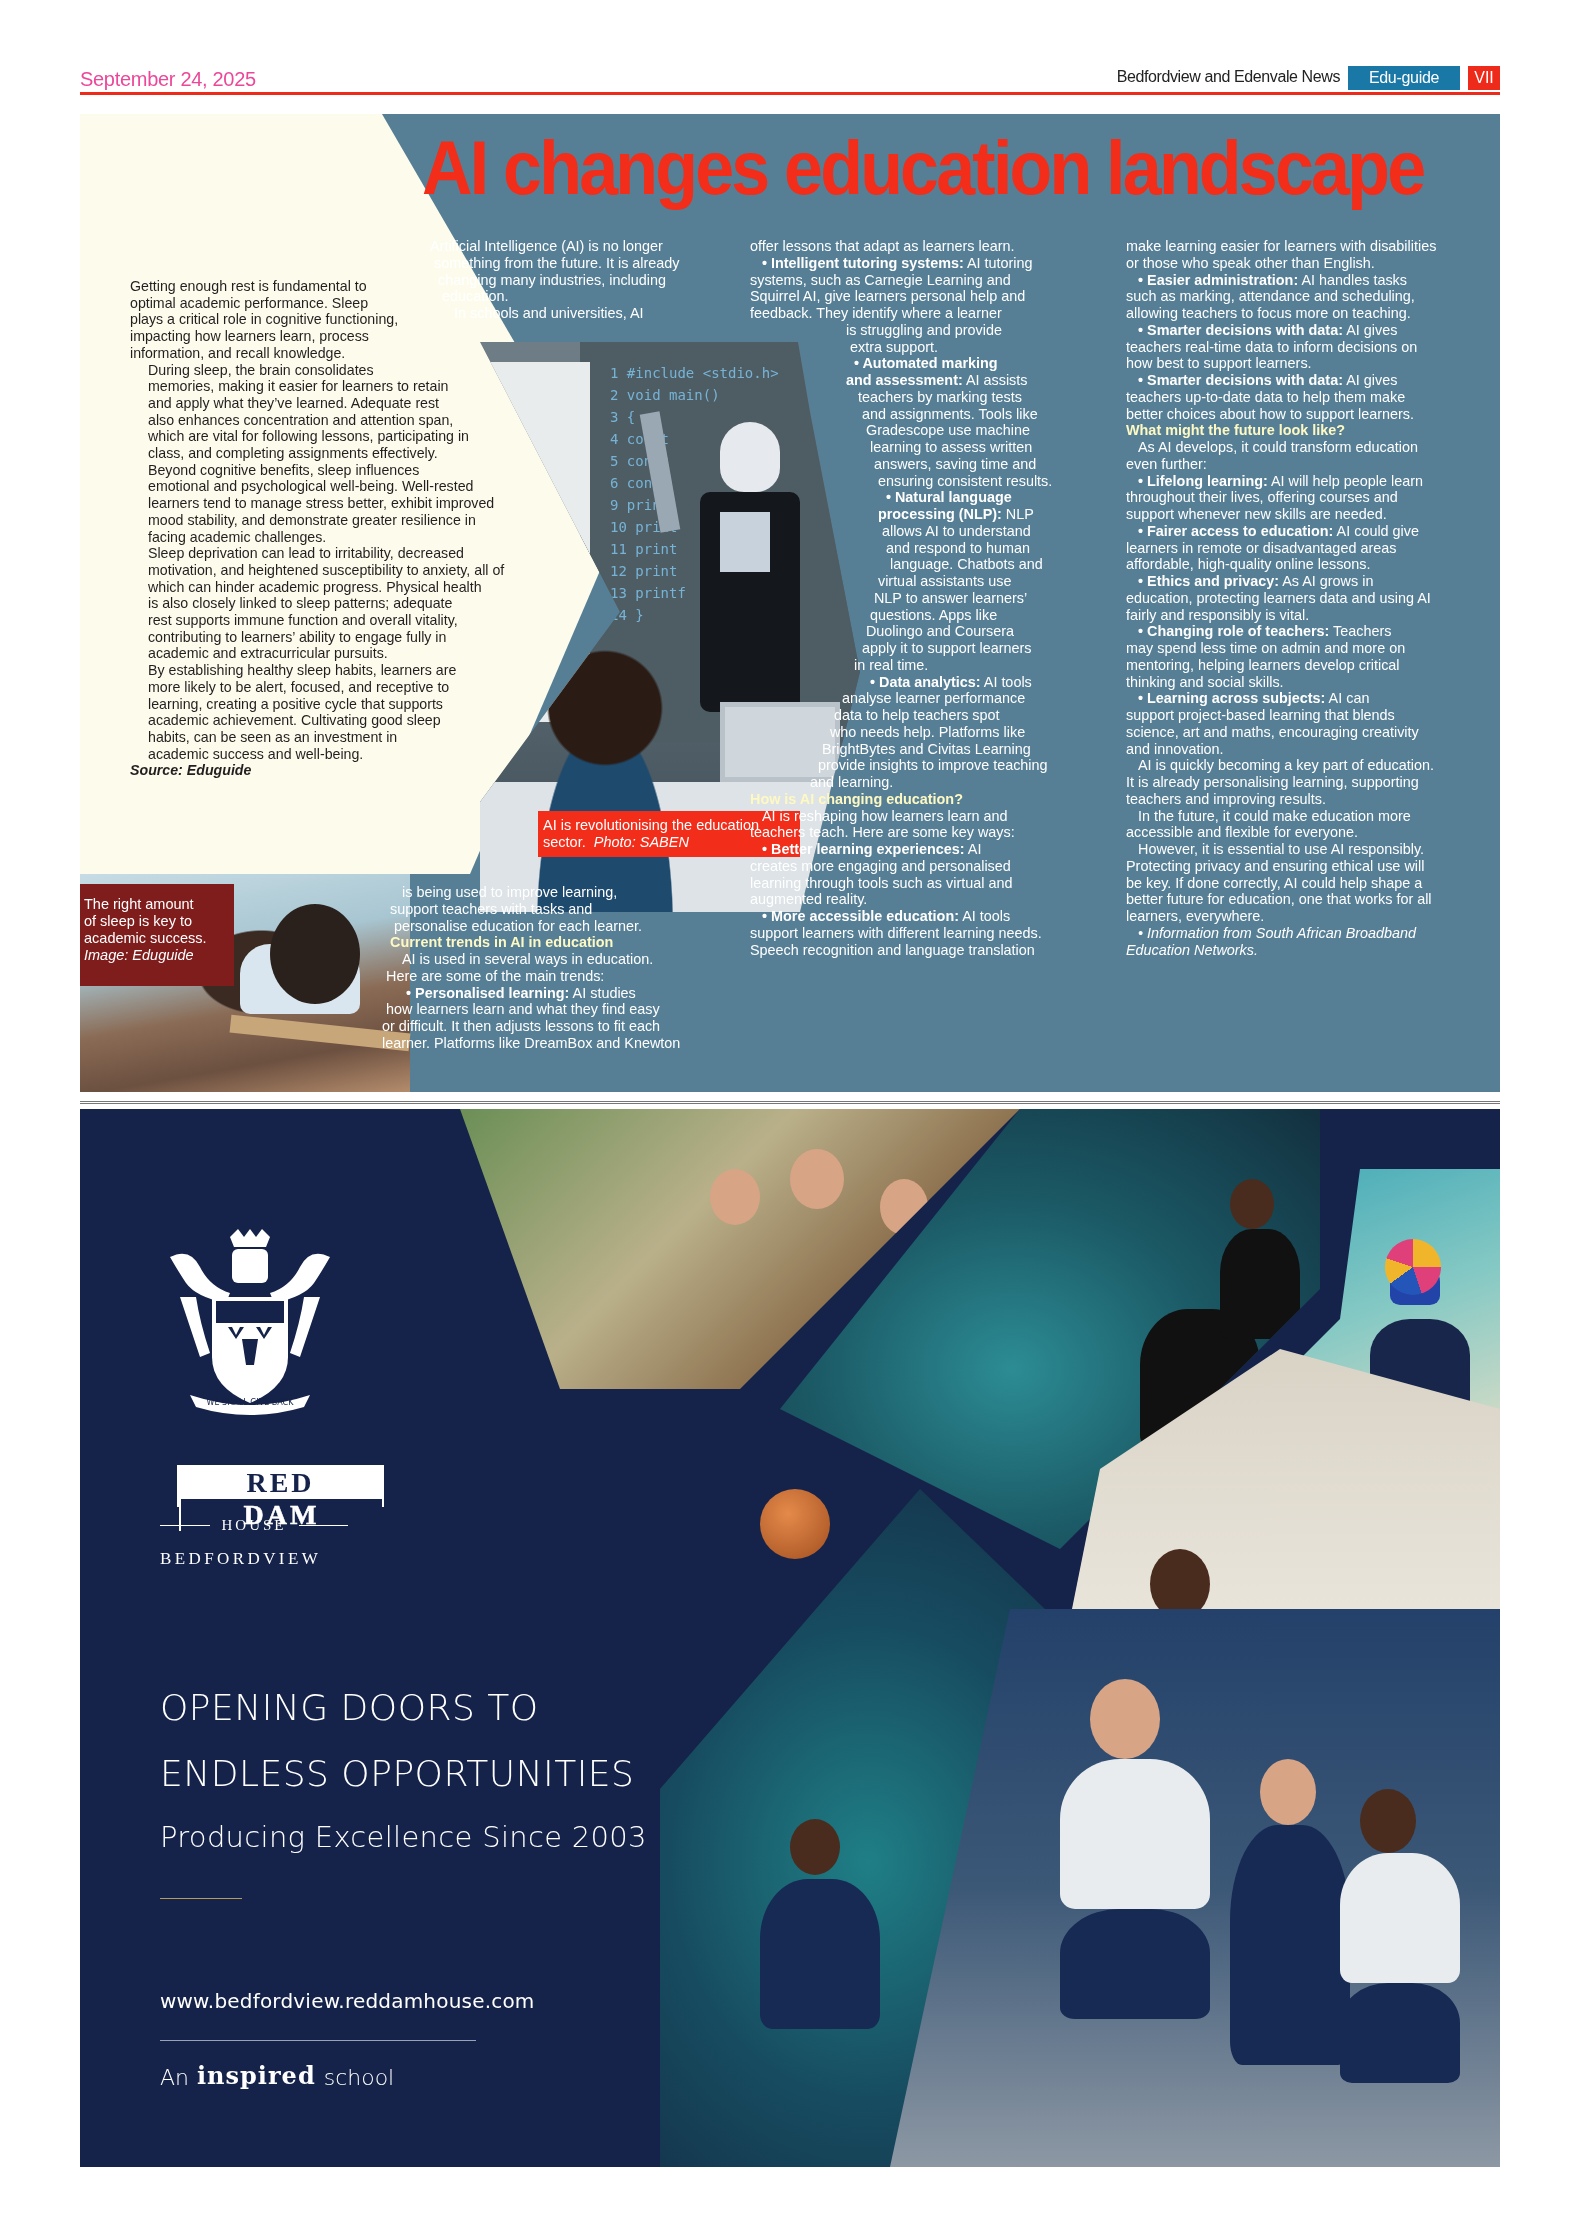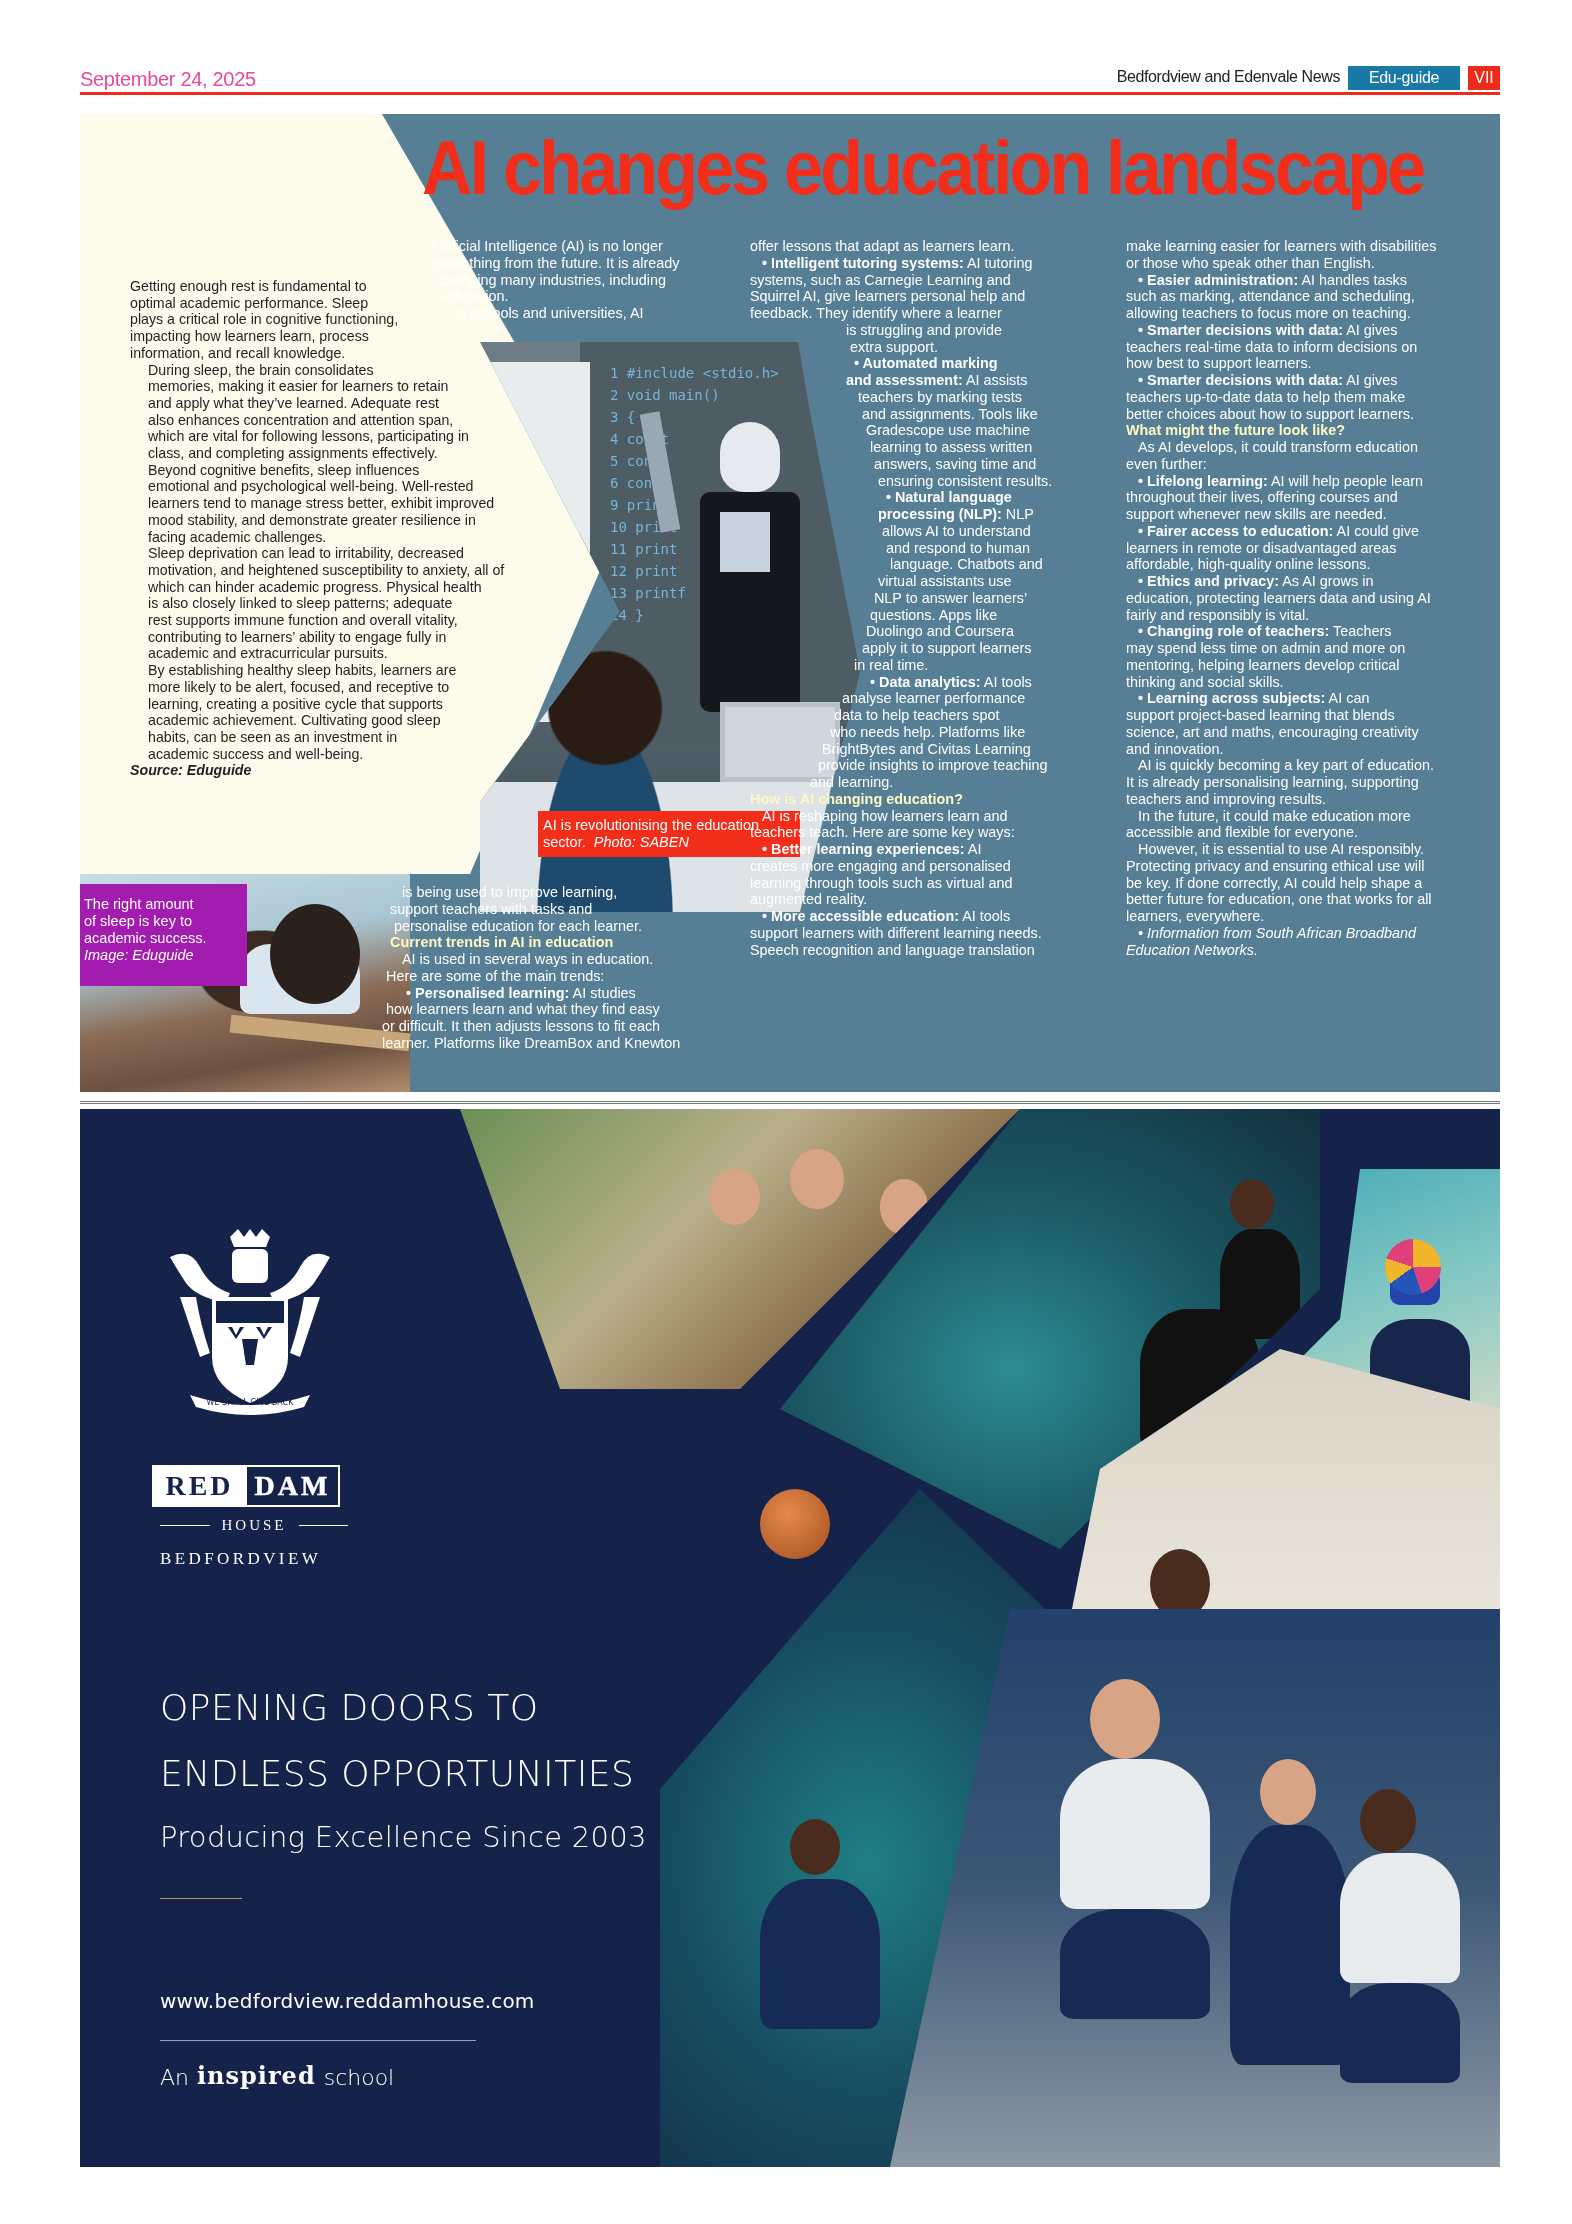--- a/index.html
+++ b/index.html
@@ -25,21 +25,21 @@
   .sleep-photo .arm { position: absolute; left: 160px; top: 70px; width: 120px; height: 70px; background: #d9e6ef; border-radius: 30px 30px 10px 10px; }
   .sleep-photo .head { position: absolute; left: 190px; top: 30px; width: 90px; height: 100px; background: #2b211c; border-radius: 50%; }
 
   .sleep-title { position: absolute; left: 14px; top: 14px; width: 320px; font-family: "Liberation Sans Narrow", "Liberation Sans", sans-serif; font-size: 50px; line-height: 56px; color: #231f20; font-weight: normal; letter-spacing: -1.5px; }
   .sleep-body { position: absolute; left: 14px; top: 164px; width: 470px; font-size: 14.2px; line-height: 16.7px; color: #231f20; }
   .sleep-body p { text-indent: 18px; }
   .sleep-body p.first { text-indent: 0; }
   .sleep-body .l { display: block; margin-left: 36px; }
   .sleep-body .source { font-weight: bold; font-style: italic; padding-left: 18px; }
 
-  .sleep-caption { position: absolute; left: 0; top: 770px; width: 167px; height: 102px; background: #a21caf; color: #fff; font-size: 14.5px; line-height: 17px; padding: 12px 4px 0 4px; }
+  .sleep-caption { position: absolute; left: 0; top: 770px; width: 154px; height: 102px; background: #7f1d1d; color: #fff; font-size: 14.5px; line-height: 17px; padding: 12px 4px 0 4px; }
   .sleep-caption i { font-style: italic; }
 
   .ai-headline { position: absolute; left: 342px; top: 12px; font-family: "Liberation Sans Narrow", "Liberation Sans", sans-serif; font-weight: bold; font-size: 76px; line-height: 84px; color: #f22d1a; letter-spacing: -3px; transform: scaleX(0.92); transform-origin: left top; white-space: nowrap; }
 
   .robot-photo { position: absolute; left: 400px; top: 228px; width: 380px; height: 570px;
     clip-path: polygon(0 0, 318px 0, 330px 70px, 380px 330px, 320px 570px, 0 570px, 0 460px, 140px 270px, 0 0); overflow: hidden;
     background: linear-gradient(180deg, #6e7d86 0%, #56656e 60%, #3d4a52 100%); }
   .robot-photo .board { position: absolute; left: 100px; top: 0; width: 280px; height: 400px; background: #4e5c64; }
   .robot-photo .shelf { position: absolute; left: 0; top: 20px; width: 110px; height: 360px; background: #e8ecec; }
   .robot-photo .code { position: absolute; left: 130px; top: 20px; color: #7ec3ea; font-family: "DejaVu Sans Mono", monospace; font-size: 14px; line-height: 22px; opacity: 0.85; }
@@ -78,21 +78,21 @@
   .tile-walk { left: 430px; top: 500px; width: 610px; height: 558px; clip-path: polygon(120px 0, 610px 0, 610px 558px, 0 558px); background: linear-gradient(180deg, #23416a 0%, #3c5877 50%, #8d98a4 100%); }
   .person { position: absolute; border-radius: 40% 40% 10% 10%; }
   .shirt-w { background: #e8ecef; }
   .shirt-n { background: #162a54; }
   .skin { background: #4a2c1e; border-radius: 50%; }
   .skin-l { background: #d7a486; border-radius: 50%; }
   .ball-b { position: absolute; left: 300px; top: 380px; width: 70px; height: 70px; border-radius: 50%; background: radial-gradient(circle at 40% 35%, #e48a4a, #a34f20); }
   .ball-w { position: absolute; left: 925px; top: 130px; width: 56px; height: 56px; border-radius: 50%; background: conic-gradient(#f0b52a 0 25%, #e0407a 0 45%, #2455b8 0 65%, #f0b52a 0 80%, #e0407a 0 100%); }
 
   .crest { position: absolute; left: 80px; top: 118px; width: 180px; height: 200px; }
-  .reddam { position: absolute; left: 72px; top: 356px; width: 188px; height: 42px; border: 2px solid #fff; display: flex; }
+  .reddam { position: absolute; left: 97px; top: 356px; width: 207px; height: 42px; border: 2px solid #fff; display: flex; flex-direction: column; }
   .reddam span { flex: 1; display: flex; align-items: center; justify-content: center; font-family: "Liberation Serif", serif; font-weight: bold; font-size: 28px; letter-spacing: 3px; }
   .reddam .red { background: #fff; color: #15234a; }
   .reddam .dam { background: #15234a; color: #fff; border-left: 2px solid #fff; -webkit-text-stroke: 0.5px #fff; }
   .house { position: absolute; left: 80px; top: 408px; width: 188px; display: flex; align-items: center; gap: 12px; color: #fff; font-family: "Liberation Serif", serif; font-size: 15px; letter-spacing: 3px; }
   .house .rule { flex: 1; height: 1px; background: #fff; }
   .bedfordview { position: absolute; left: 80px; top: 440px; color: #fff; font-family: "Liberation Serif", serif; font-size: 17px; letter-spacing: 3.4px; }
 
   .ad-headline { position: absolute; left: 80px; top: 566px; color: #fff; font-family: "DejaVu Sans", sans-serif; font-weight: 200; font-size: 36px; line-height: 66px; letter-spacing: 0.5px; }
   .ad-headline .l { display: block; white-space: nowrap; }
   .ad-tagline { position: absolute; left: 80px; top: 711px; color: #fff; font-family: "DejaVu Sans", sans-serif; font-size: 29px; font-weight: 200; letter-spacing: 0.3px; }

